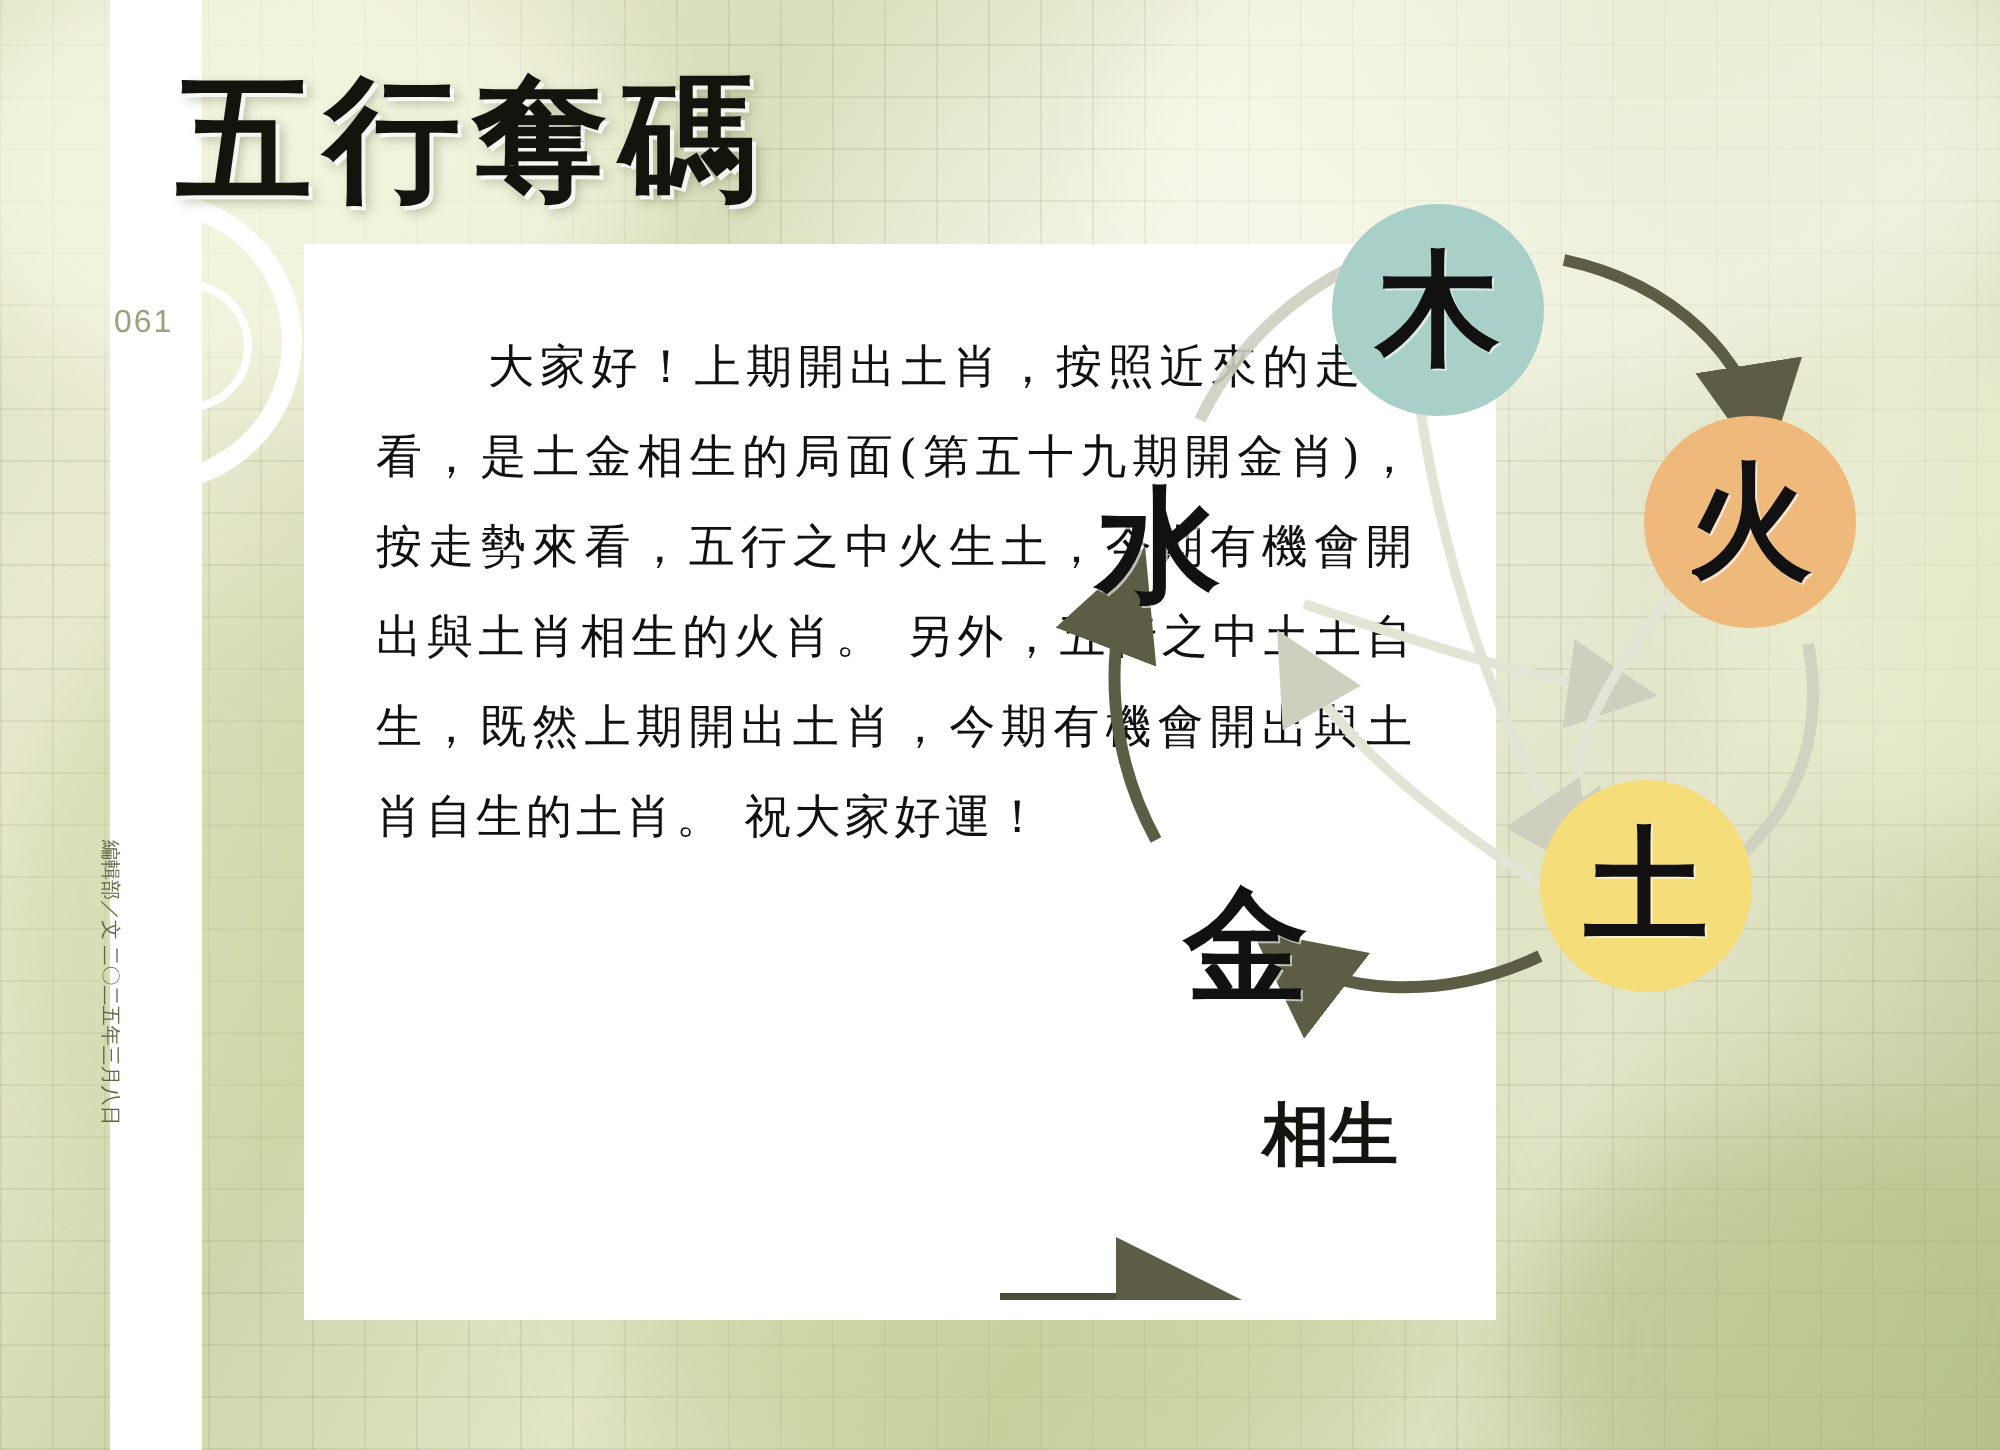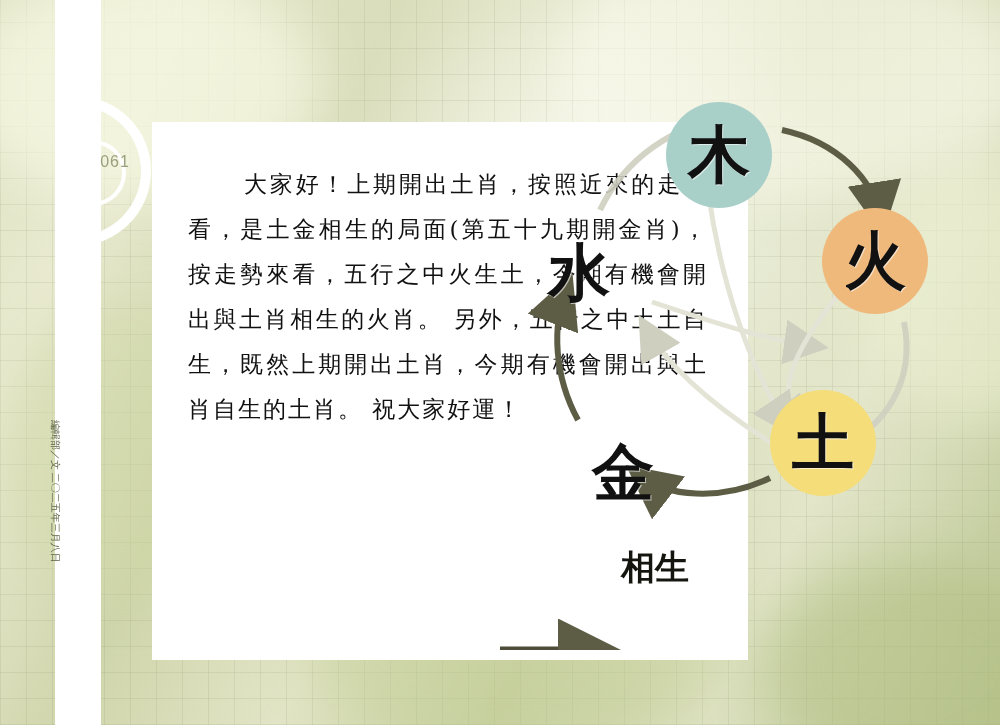--- a/index.html
+++ b/index.html
@@ -65,26 +65,25 @@
     border: 4px solid #ffffff;
     border-left: none;
     border-radius: 0 34px 34px 0;
     box-sizing: border-box;
   }
   .page-number {
     position: absolute;
     left: 57px;
     top: 153px;
     width: 44px;
-    text-align: center;
+    text-align: left;
     font-family: "Liberation Sans", sans-serif;
     font-size: 16px;
     letter-spacing: 1px;
     color: #9aa17e;
-    margin-left: 36px;
   }
   .spine-vertical-text {
     position: absolute;
     left: 62px;
     top: 420px;
     width: 180px;
     transform: rotate(90deg);
     transform-origin: 0 0;
     font-family: "Liberation Sans", sans-serif;
     font-size: 10px;
@@ -154,21 +153,21 @@
     text-shadow: 1px 1px 0 rgba(255,255,255,0.6);
   }
   .node-wood { left: 196px; top: 12px; width: 106px; height: 106px; background: #a9cfc9; }
   .node-fire { left: 352px; top: 118px; width: 106px; height: 106px; background: #f0b97c; }
   .node-earth{ left: 300px; top: 300px; width: 106px; height: 106px; background: #f5dd7a; }
   .node-metal{ left: 100px; top: 330px; width: 106px; height: 106px; background: transparent; }
   .node-water{ left: 56px;  top: 130px; width: 106px; height: 106px; background: transparent; }
 
   .legend { position: absolute; left: 500px; top: 545px; width: 260px; height: 100px; }
   .legend-row { position: absolute; font-family: "DejaVu Serif", serif; font-size: 34px; font-weight: bold; color: #15150f; }
-  .legend-row.r1 { left: 121px; top: 0px; }
+  .legend-row.r1 { left: 131px; top: 0px; }
   .legend-row.r2 { left: 132px; top: 42px; }
 </style>
 </head>
 <body>
 
 <div class="page">
 
   <div class="blotch b1"></div>
   <div class="blotch b4"></div>
   <div class="blotch b5"></div>
@@ -176,20 +175,21 @@
   <div class="blotch b2"></div>
   <div class="blotch b3"></div>
 
   <div class="spine"></div>
   <div class="spine-cap"></div>
   <div class="spine-inner-line"></div>
 
   <div class="page-number">061</div>
   <div class="spine-vertical-text">編輯部／文 二〇二五年三月八日</div>
 
+  <div class="masthead">五行奪碼</div>
 
   <div class="card">
     <div class="article-body">大家好！上期開出土肖，按照近來的走勢看，是土金相生的局面(第五十九期開金肖)，按走勢來看，五行之中火生土，今期有機會開出與土肖相生的火肖。 另外，五行之中土土自生，既然上期開出土肖，今期有機會開出與土肖自生的土肖。 祝大家好運！</div>
   </div>
 
   <div class="diagram">
     <svg width="530" height="560" viewBox="0 0 530 560">
       <defs>
         <marker id="ah" markerWidth="9" markerHeight="9" refX="6" refY="4.5" orient="auto">
           <path d="M0,0 L9,4.5 L0,9 z" fill="#5d5c44"></path>

